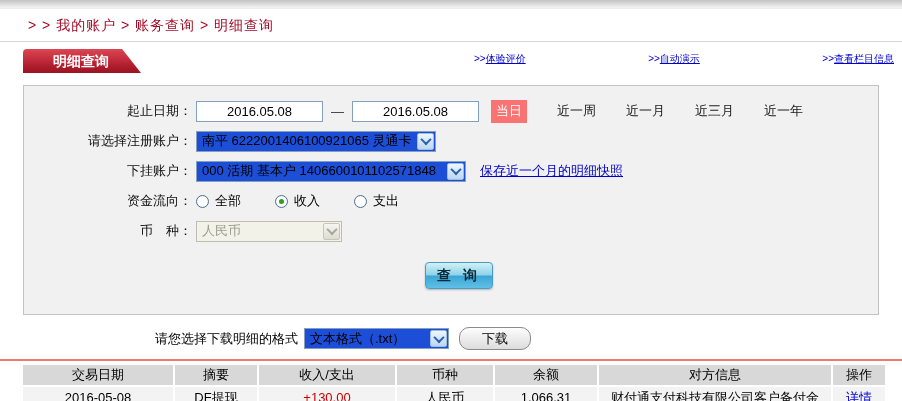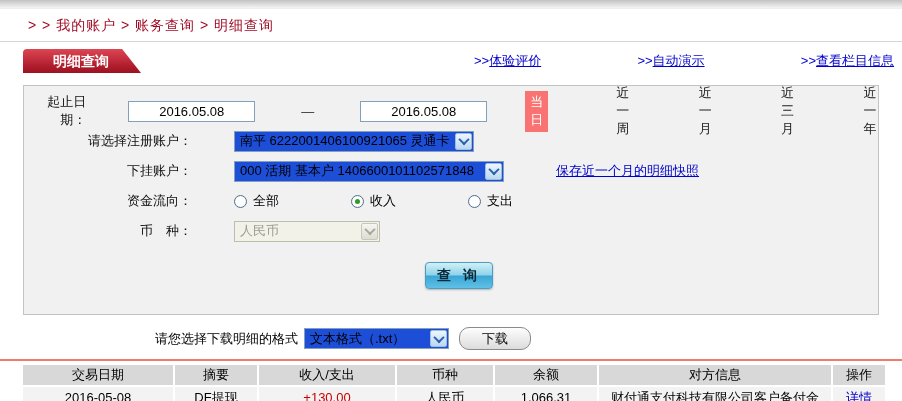--- a/index.html
+++ b/index.html
@@ -12,33 +12,33 @@
   .rule { border-top:1px solid #d5d5d5; }
 
   .tabrow { position:relative; height:30px; margin-top:7px; }
   .tab { position:absolute; left:23px; top:0; height:24px; width:118px;
     background:linear-gradient(#dd4653,#b01e2e 70%,#9c1322);
     clip-path:polygon(0 0,84% 0,100% 100%,0 100%);
     border-radius:4px 0 0 0; color:#fff; font-weight:bold; font-size:14px;
     line-height:24px; padding-left:30px; }
   .toplinks { position:absolute; right:8px; top:3px; width:420px; display:flex;
     justify-content:space-between; }
-  .toplink { color:#0000cc; text-decoration:none; font-size:13px; cursor:pointer; }
+  .toplink { color:#0000cc; text-decoration:none; font-size:10px; cursor:pointer; }
   .toplink .lbl { text-decoration:underline; }
 
   .formbox { margin:6px 0 0 23px; width:856px; height:230px; background:#f1f1f1;
     border:1px solid #c3c3c3; padding-top:10px; }
-  .frow { display:flex; align-items:center; height:30px;gap:38px; }
+  .frow { display:flex; align-items:center; height:30px; }
   .flabel { width:172px; text-align:right; padding-right:4px; color:#111; }
 
   .xpinput { width:127px; height:21px; border:1px solid #84a0bc; background:#fff;
     text-align:center; font-size:13px; font-family:"Liberation Sans","DejaVu Sans",sans-serif; }
   .dash { margin:0 8px; color:#333; }
 
-  .badge { background:#f97373; color:#fff; padding:2px 5px 3px; font-size:13px; cursor:pointer; }
+  .badge { margin-left:12px; background:#f97373; color:#fff; padding:2px 5px 3px; font-size:13px; cursor:pointer; }
   .range { margin-left:30px; color:#1a1a1a; cursor:pointer; }
 
   .xpsel { display:flex; align-items:center; height:21px; border:1px solid #84a0bc;
     background:#1d4ed8; cursor:pointer; }
   .xpsel .txt { flex:1; padding-left:5px; white-space:nowrap; overflow:hidden; }
   .xpsel .arr { width:17px; height:17px; margin:1px; border:1px solid #9cbce0; border-radius:2px;
     background:linear-gradient(#eef6ff,#bcd7f2); display:flex; align-items:center; justify-content:center; }
   .xpsel .arr::after { content:""; width:6px; height:6px; border-right:2px solid #2a62ad;
     border-bottom:2px solid #2a62ad; transform:rotate(45deg) translate(-1px,-1px); }
   .xpsel.disabled { background:#f3f2e9; border-color:#bdbdb0; color:#9b9b8f; cursor:default; }

